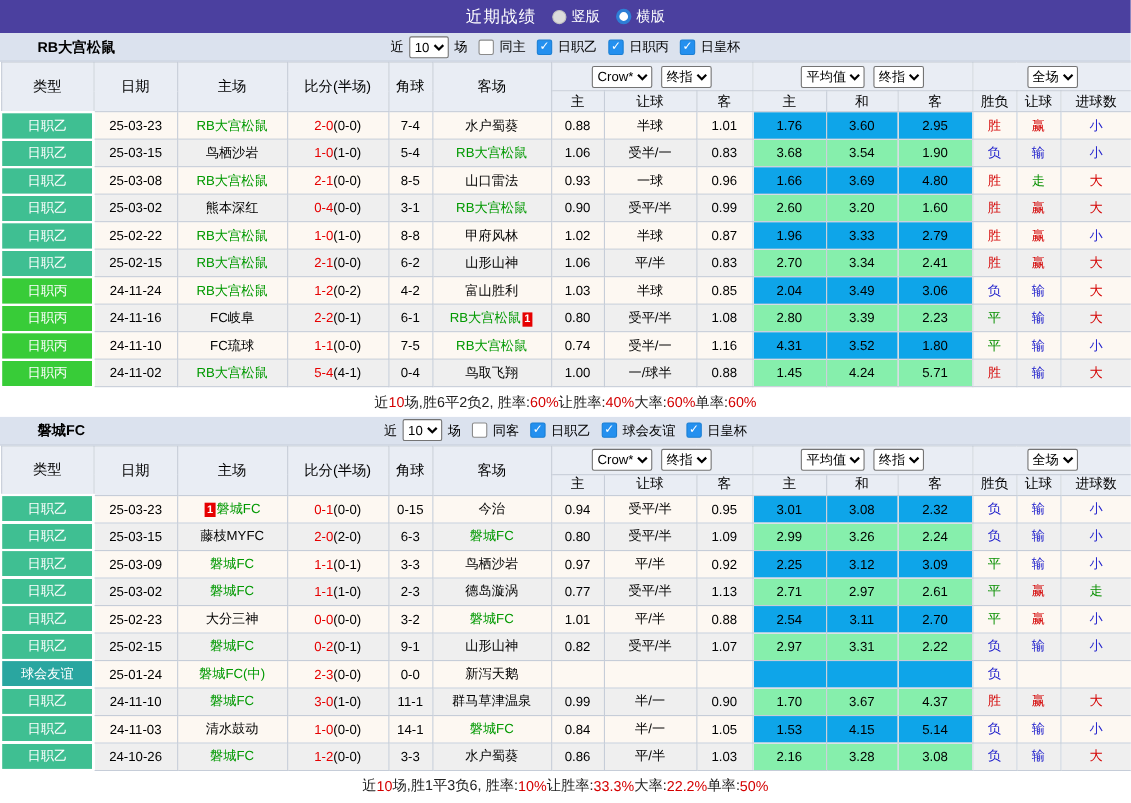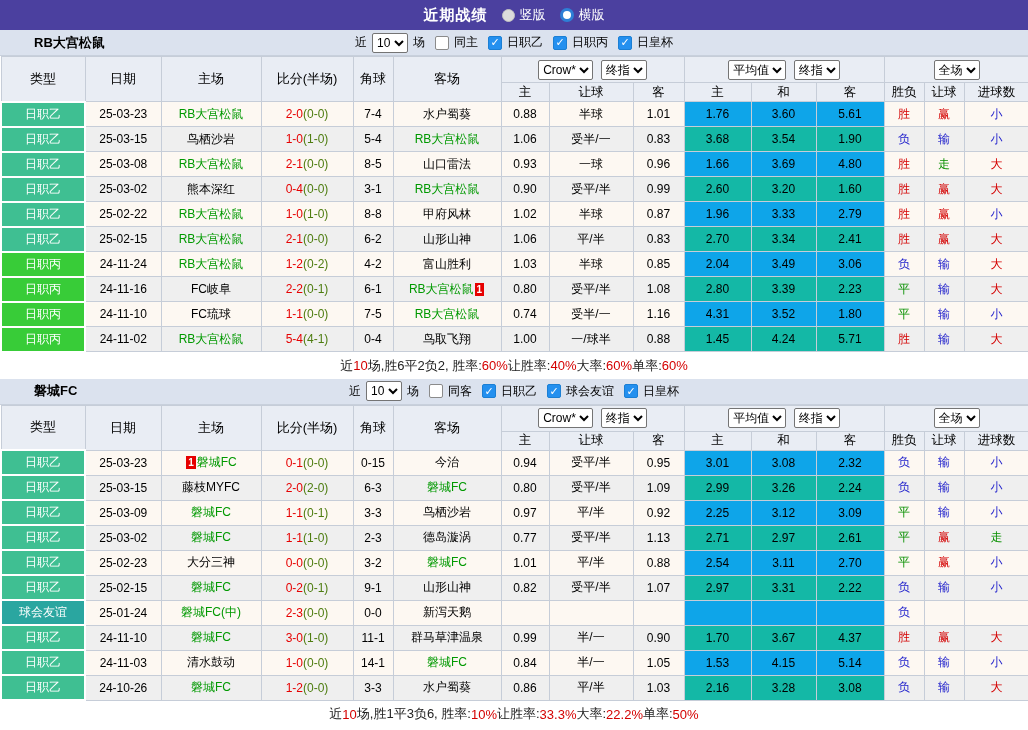--- a/index.html
+++ b/index.html
@@ -1,46 +1,46 @@
 <!DOCTYPE html>
 <html><head>
 <meta charset="utf-8">
 <style>
   *{box-sizing:border-box;margin:0;padding:0}
   body{width:1028px;font-family:"Liberation Sans","DejaVu Sans",sans-serif;background:#fff;color:#000;font-size:12px}
   .topbar{height:30px;background:#4b409f;display:flex;align-items:center;justify-content:center;gap:14px;color:#fff}
-  .title{font-size:15px;font-weight:bold;letter-spacing:1px}
+  .title{font-size:15px;font-weight:normal;letter-spacing:1px}
   .radio{display:inline-flex;align-items:center;gap:5px;font-size:13px;cursor:pointer}
   .rdot{width:13px;height:13px;border-radius:50%;background:#dcdcdc;border:1px solid #c2c2c2;display:inline-block}
   .rdot.sel{background:#fff;border:3px solid #2e7fd6;width:14px;height:14px}
   .team-row{height:26px;background:#dbe2ee;display:flex;align-items:center;position:relative;border-bottom:1px solid #c8d0dc}
   .team-name{position:absolute;left:34px;font-size:13px;font-weight:bold}
   .filter{margin:0 auto;display:flex;align-items:center;gap:3px;font-size:12px}
   .filter .cb{margin-left:7px;margin-right:2px}
   select{font-size:12px;height:20px;background:#fff;border:1px solid #747474;border-radius:2px;margin:0 2px}
   .cb{width:14px;height:14px;display:inline-flex;align-items:center;justify-content:center;font-size:11px;line-height:1;border-radius:2px}
   .cb.on{background:#2490ef;color:#fff;border:1px solid #1b7fd4}
   .cb.off{background:#fff;border:1px solid #8b8b8b}
   table{border-collapse:collapse;table-layout:fixed;width:1028px}
   th,td{border:1px solid #c6cdd8;text-align:center;padding:0;white-space:nowrap;overflow:hidden}
   thead th{background:#e9edf4;font-weight:normal;font-size:13px}
   tr.h1 th{height:26px}
   tr.h2 th{height:19px;font-size:12.5px}
   tbody td{height:25px;font-size:12px}
   tr.odd td{background:#fdf8f2}
   tr.even td{background:#efefef}
   tr.odd td.avg{background:#0ea5e9}
-  tr.even td.avg{background:#14b8a6}
+  tr.even td.avg{background:#86efac}
   td.type{color:#fff;border:2px solid #fff;font-size:12px}
   .t-yi{background:#3fbf92 !important}
   .t-bing{background:#38cc38 !important}
   .t-fr{background:#2aa6a0 !important}
   .tm{color:#009900}
   .sc{color:#e60000}
-  .ht{color:#4d7c0f}
+  .ht{color:#000000}
   .badge{display:inline-block;background:#e60000;color:#fff;font-size:10px;line-height:13px;padding:0 2px;margin:0 1px;font-weight:bold}
   .cr{color:#d40000}
   .cbl{color:#2222cc}
   .cg{color:#089000}
   .ck{color:#222}
   .summary{height:26px;display:flex;align-items:center;justify-content:center;font-size:13px;background:#fff}
 </style>
 </head>
 <body>
 
@@ -132,21 +132,21 @@
           <td>25-03-23</td>
           <td><span class="tm">RB大宫松鼠</span></td>
           <td><span class="sc">2-0</span><span class="ht">(0-0)</span></td>
           <td>7-4</td>
           <td><span class="">水户蜀葵</span></td>
           <td>0.88</td>
           <td>半球</td>
           <td>1.01</td>
           <td class="avg">1.76</td>
           <td class="avg">3.60</td>
-          <td class="avg">5.61</td>
+          <td class="avg">2.95</td>
           <td><span class="cr">胜</span></td>
           <td><span class="cr">赢</span></td>
           <td><span class="cbl">小</span></td>
         </tr>
         <tr class="even">
           <td class="type t-yi">日职乙</td>
           <td>25-03-15</td>
           <td><span class="">鸟栖沙岩</span></td>
           <td><span class="sc">1-0</span><span class="ht">(1-0)</span></td>
           <td>5-4</td>

